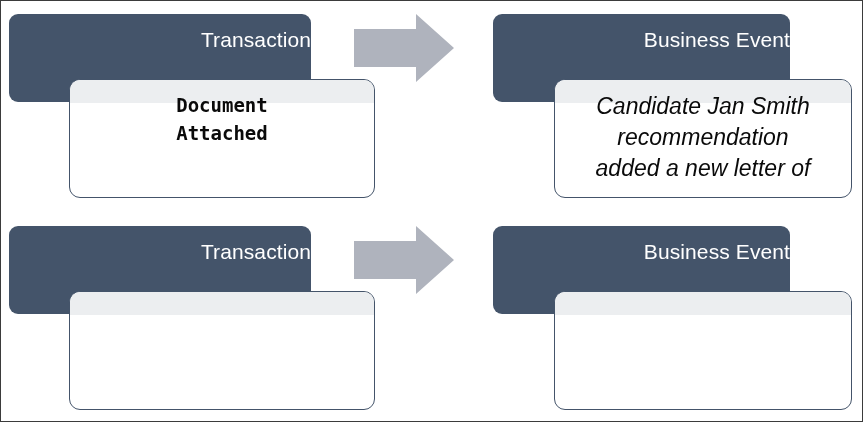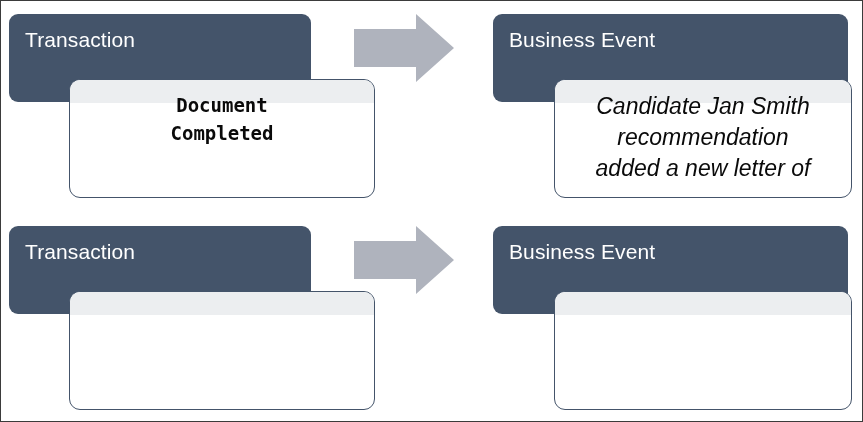--- a/index.html
+++ b/index.html
@@ -45,30 +45,31 @@
     top: 13px;
     left: 0;
     height: 88px;
     background: #44546A;
     border-radius: 9px;
     box-sizing: border-box;
     padding: 14px 0 0 16px;
     z-index: 1;
   }
   .pair-left  .plaque { width: 302px; }
-  .pair-right .plaque { width: 355px; }
+  .pair-right .plaque { width: 297px; }
 
   .plaque-title {
     color: #ffffff;
     font-family: "Liberation Sans", sans-serif;
     font-size: 21px;
     font-weight: 400;
     line-height: 1.1;
     letter-spacing: 0.1px;
     white-space: nowrap;
+    text-align: right;
   }
 
   
   .card {
     position: absolute;
     top: 78px;
     background: #ffffff;
     border: 1px solid #44546A;
     border-radius: 11px;
     box-sizing: border-box;
@@ -139,21 +140,21 @@
   <div class="row row-1">
 
     <div class="pair pair-left">
       <div class="plaque">
         <div class="plaque-title">Transaction</div>
       </div>
       <div class="card">
         <div class="card-band"></div>
         <div class="card-text text-mono">
           <div>Document</div>
-          <div>Completed</div>
+          <div>Attached</div>
         </div>
       </div>
     </div>
 
     <div class="arrow">
       <svg viewBox="0 0 100 68" xmlns="http://www.w3.org/2000/svg" aria-hidden="true">
         <polygon points="0,15 62,15 62,0 100,34 62,68 62,53 0,53" fill="#AFB3BD"></polygon>
       </svg>
     </div>
 

